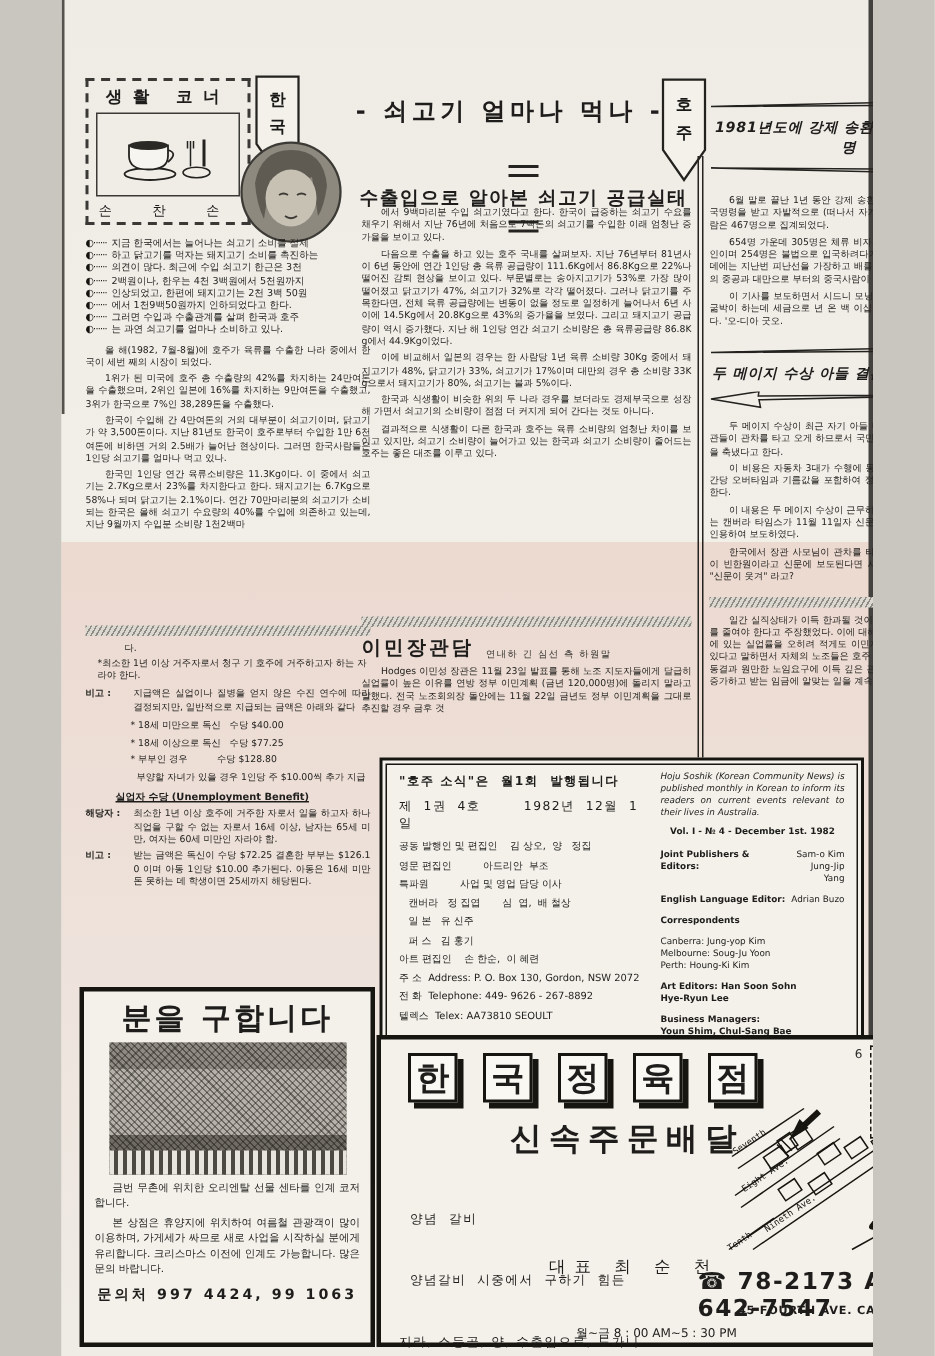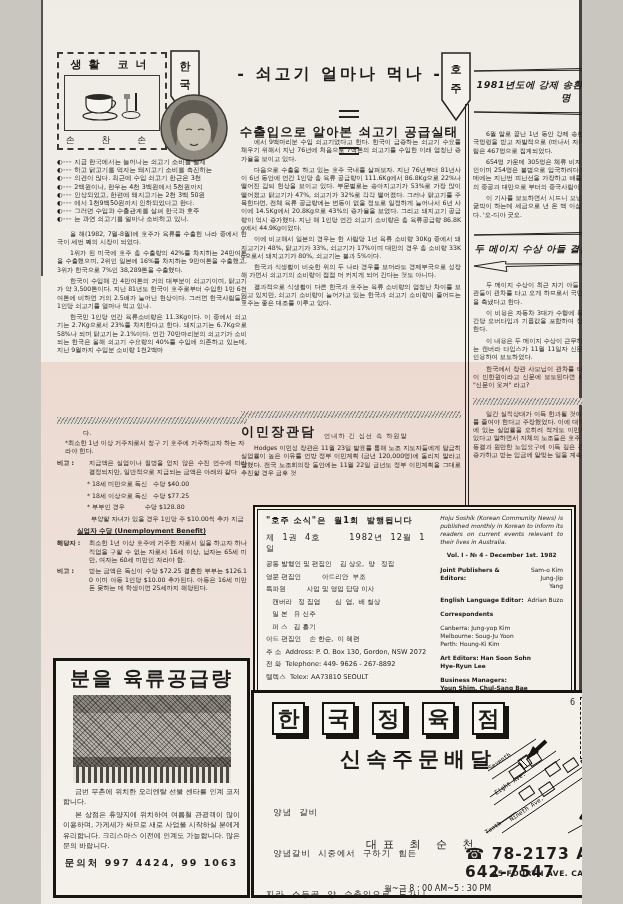--- a/index.html
+++ b/index.html
@@ -325,21 +325,21 @@
         <div class="mh-row">
           <span class="l">Business Managers:
 Youn Shim, Chul-Sang Bae</span>
         </div>
       </div>
     </div>
   </div>
 
   <div class="shop-ad">
     <div class="shop-title">
-      <div>분을  육류공급량</div>
+      <div>분을  구합니다</div>
     </div>
     <div class="shop-photo"></div>
     <p>금번 무촌에 위치한 오리엔탈 선물 센타를 인계 코저 합니다.</p>
     <p>본 상점은 휴양지에 위치하여 여름철 관광객이 많이 이용하며, 가게세가 싸므로 새로 사업을 시작하실 분에게 유리합니다. 크리스마스 이전에 인계도 가능합니다. 많은 문의 바랍니다.</p>
     <div class="shop-contact">문의처   997 4424,   99 1063</div>
   </div>
 
   <div class="butcher-ad">
     <div class="bletters">
       <div class="lbox">한</div>

